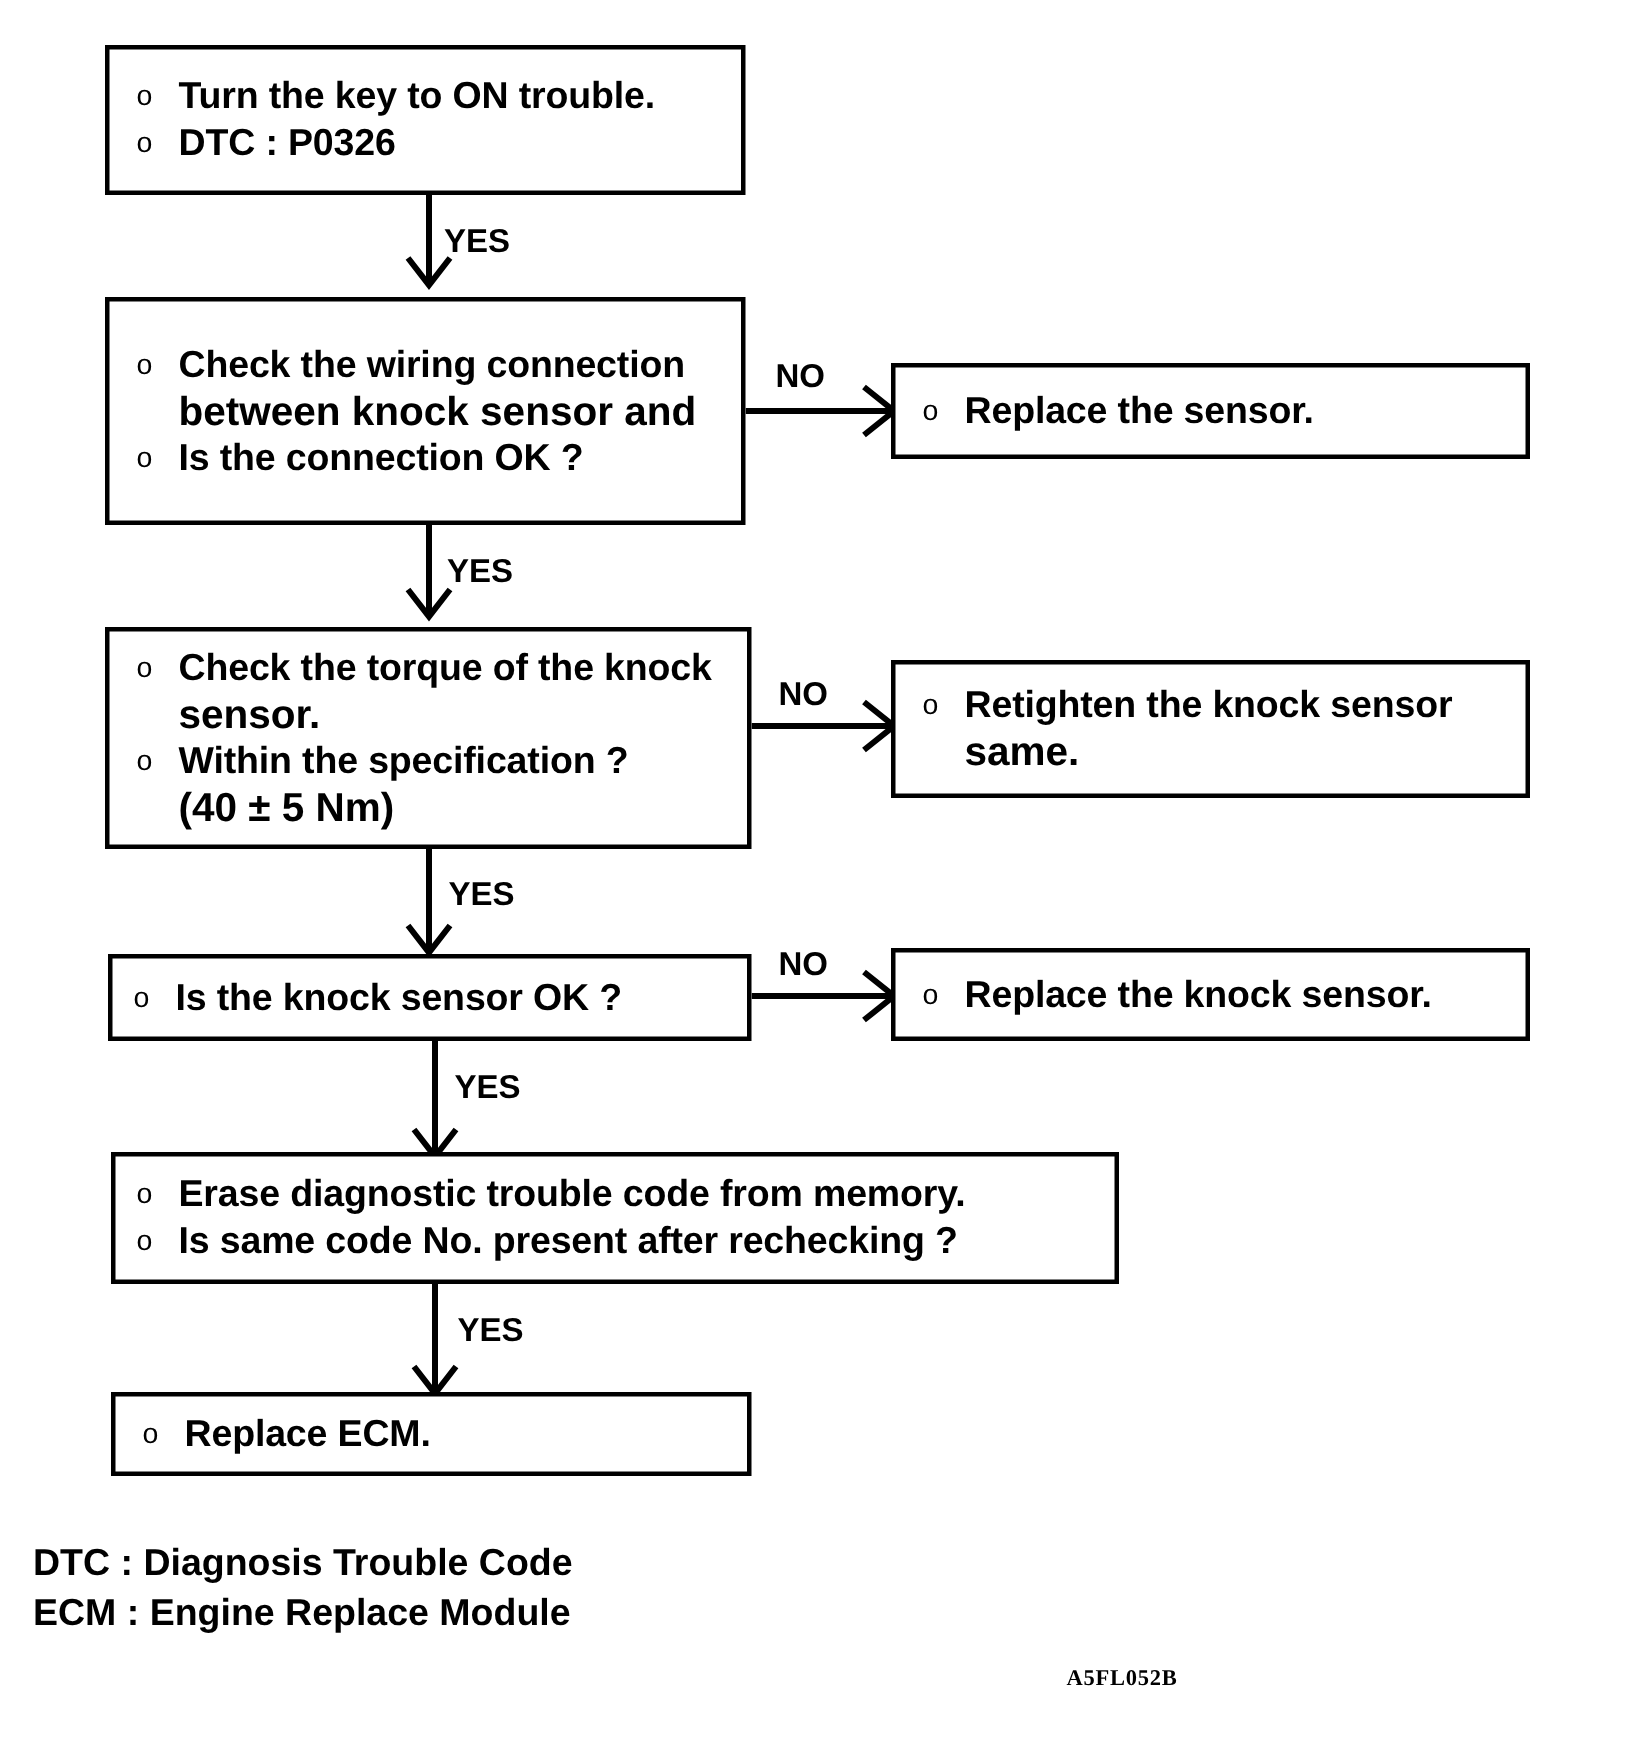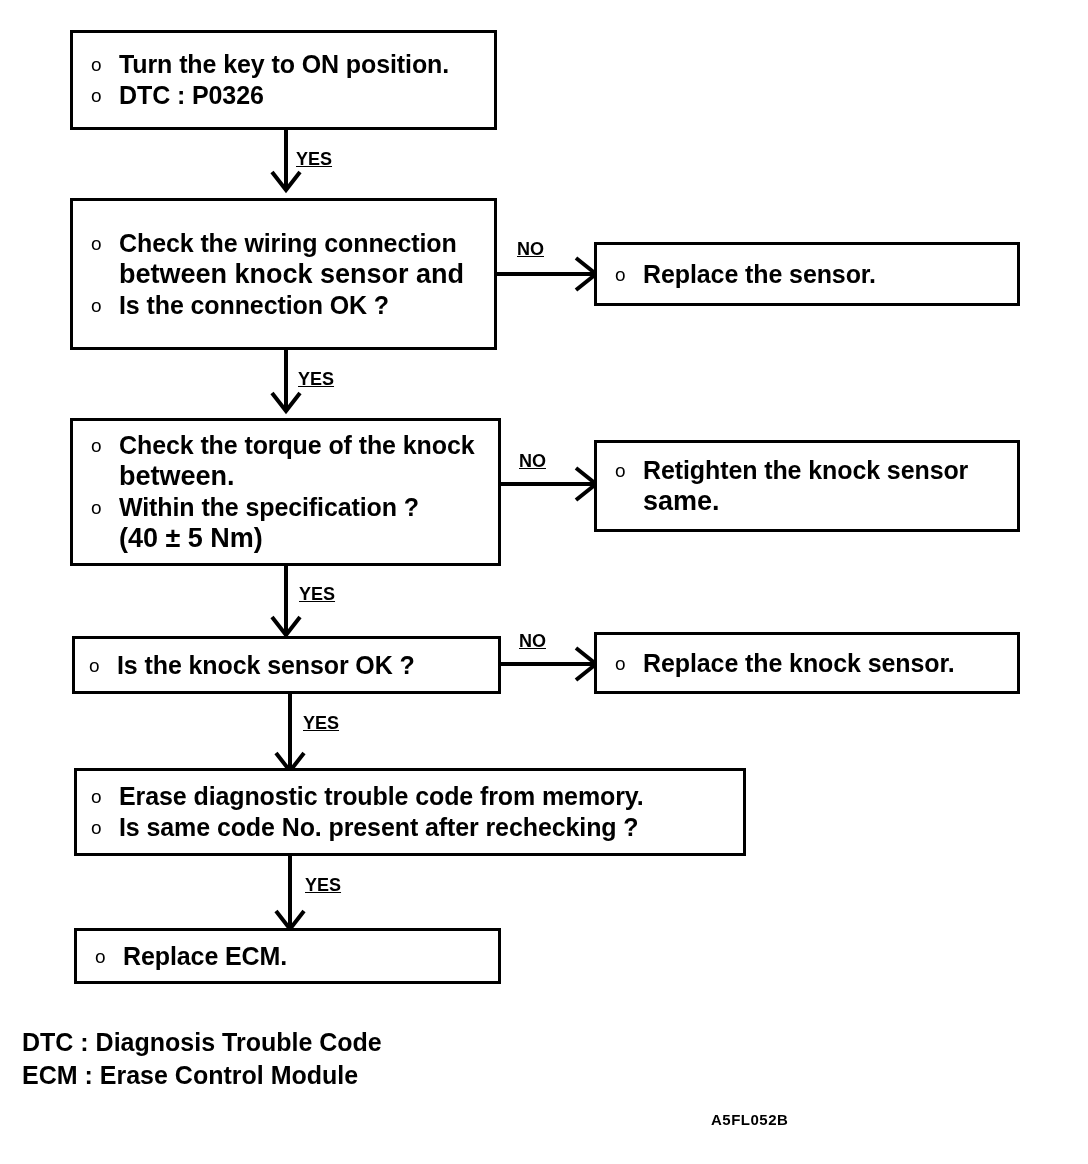--- a/index.html
+++ b/index.html
@@ -50,39 +50,39 @@
     flex: 1 1 auto;
   }
   .cont-line {
     font-size: 27px;
     line-height: 31px;
     font-weight: bold;
     padding-left: 28px;
   }
   .edge-label {
     position: absolute;
-    font-size: 18px;
+    font-size: 22px;
     font-weight: bold;
     line-height: 1;
     white-space: nowrap;
-    text-decoration: underline;
   }
   .legend {
     position: absolute;
     font-size: 25px;
     line-height: 33px;
     font-weight: bold;
     white-space: nowrap;
   }
   .figcode {
     position: absolute;
     font-size: 15px;
     font-weight: bold;
     letter-spacing: 0.5px;
     white-space: nowrap;
+    font-family: Liberation Serif, serif;
   }
   svg.connectors {
     position: absolute;
     left: 0; top: 0;
     width: 1088px;
     height: 1164px;
     pointer-events: none;
   }
 </style>
 </head>
@@ -113,21 +113,21 @@
     <line x1="290" y1="694" x2="290" y2="770" stroke="#000" stroke-width="4"></line>
     <polyline points="276,753 290,771 304,753" fill="none" stroke="#000" stroke-width="4"></polyline>
 
     <line x1="290" y1="856" x2="290" y2="928" stroke="#000" stroke-width="4"></line>
     <polyline points="276,911 290,929 304,911" fill="none" stroke="#000" stroke-width="4"></polyline>
   </svg>
 
   <div class="node" style="left:70px; top:30px; width:427px; height:100px; padding:0 18px;">
     <div class="bullet-line">
       <span class="bullet-mark">o</span>
-      <span class="bullet-text">Turn the key to ON position.</span>
+      <span class="bullet-text">Turn the key to ON trouble.</span>
     </div>
     <div class="bullet-line">
       <span class="bullet-mark">o</span>
       <span class="bullet-text">DTC : P0326</span>
     </div>
   </div>
 
   <div class="node" style="left:70px; top:198px; width:427px; height:152px; padding:0 18px;">
     <div class="bullet-line">
       <span class="bullet-mark">o</span>
@@ -145,21 +145,21 @@
       <span class="bullet-mark">o</span>
       <span class="bullet-text">Replace the sensor.</span>
     </div>
   </div>
 
   <div class="node" style="left:70px; top:418px; width:431px; height:148px; padding:0 18px;">
     <div class="bullet-line">
       <span class="bullet-mark">o</span>
       <span class="bullet-text">Check the torque of the knock</span>
     </div>
-    <div class="cont-line">between.</div>
+    <div class="cont-line">sensor.</div>
     <div class="bullet-line">
       <span class="bullet-mark">o</span>
       <span class="bullet-text">Within the specification ?</span>
     </div>
     <div class="cont-line">(40 ± 5 Nm)</div>
   </div>
 
   <div class="node" style="left:594px; top:440px; width:426px; height:92px; padding:0 18px;">
     <div class="bullet-line">
       <span class="bullet-mark">o</span>
@@ -203,17 +203,17 @@
   <div class="edge-label" style="left:296px; top:150px;">YES</div>
   <div class="edge-label" style="left:517px; top:240px;">NO</div>
   <div class="edge-label" style="left:298px; top:370px;">YES</div>
   <div class="edge-label" style="left:519px; top:452px;">NO</div>
   <div class="edge-label" style="left:299px; top:585px;">YES</div>
   <div class="edge-label" style="left:519px; top:632px;">NO</div>
   <div class="edge-label" style="left:303px; top:714px;">YES</div>
   <div class="edge-label" style="left:305px; top:876px;">YES</div>
 
   <div class="legend" style="left:22px; top:1026px;text-align:right;">DTC : Diagnosis Trouble Code</div>
-  <div class="legend" style="left:22px; top:1059px;">ECM : Erase Control Module</div>
+  <div class="legend" style="left:22px; top:1059px;">ECM : Engine Replace Module</div>
 
   <div class="figcode" style="left:711px; top:1111px;">A5FL052B</div>
 
 </div>
 
 </body></html>

